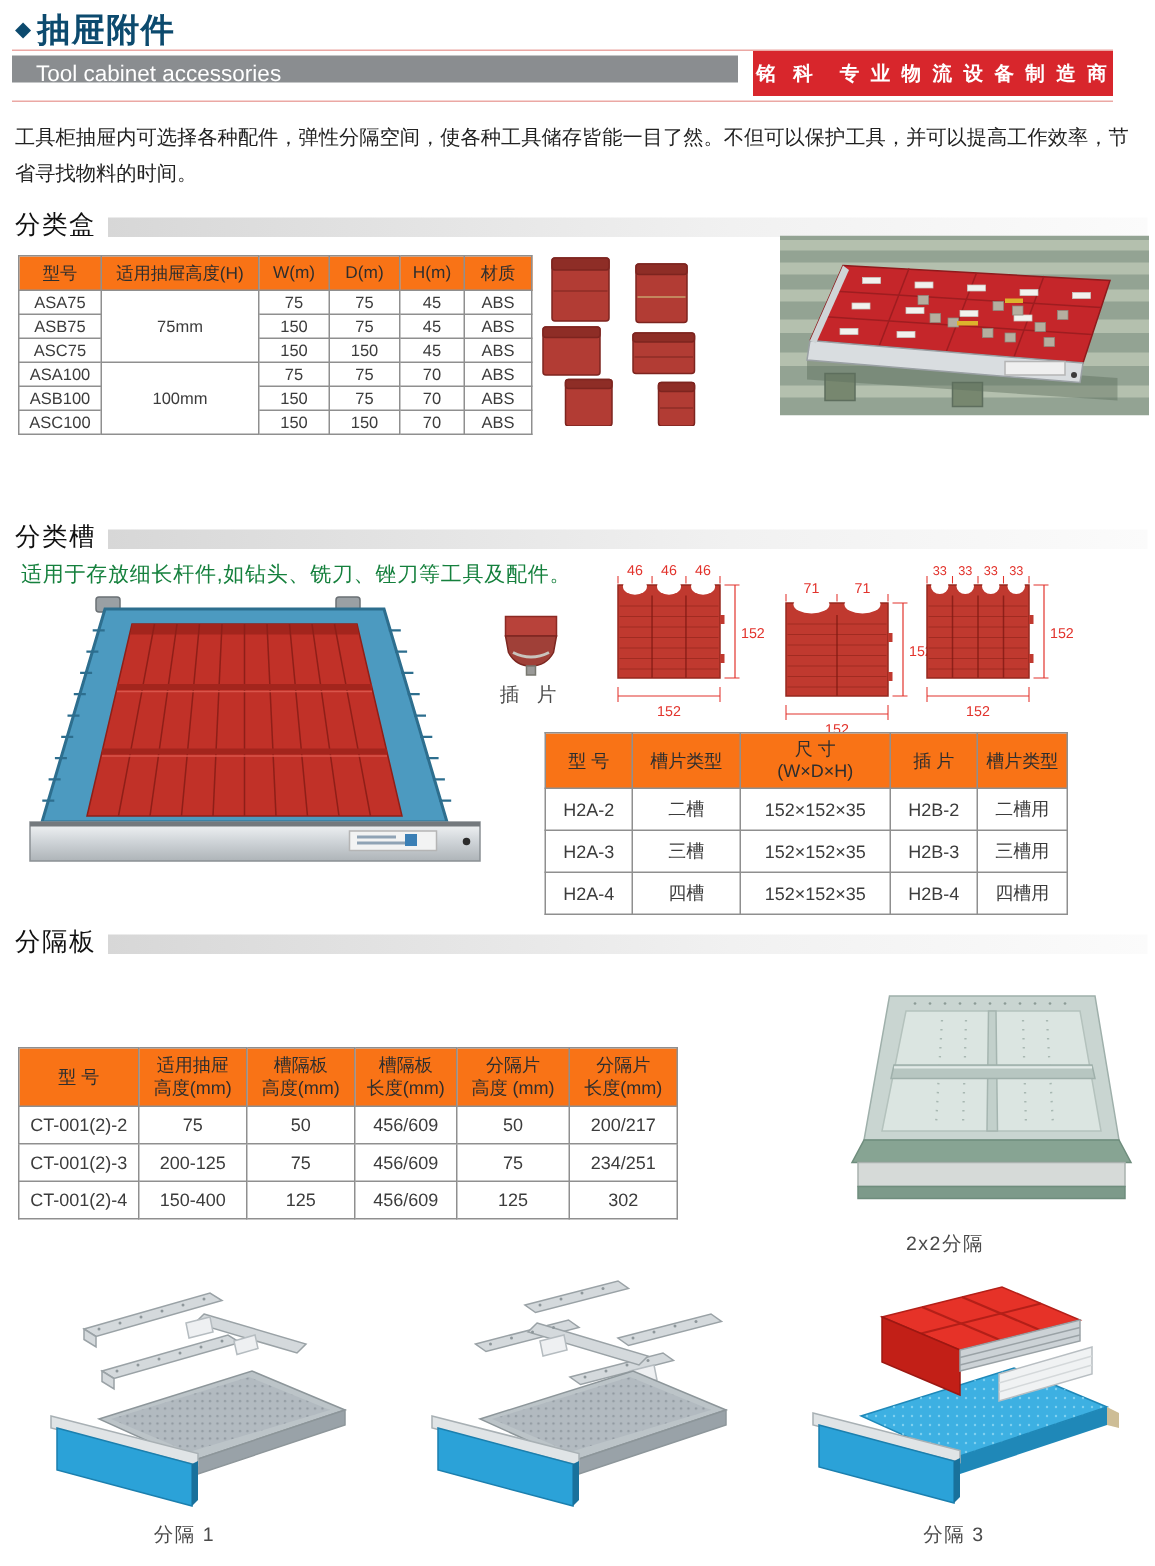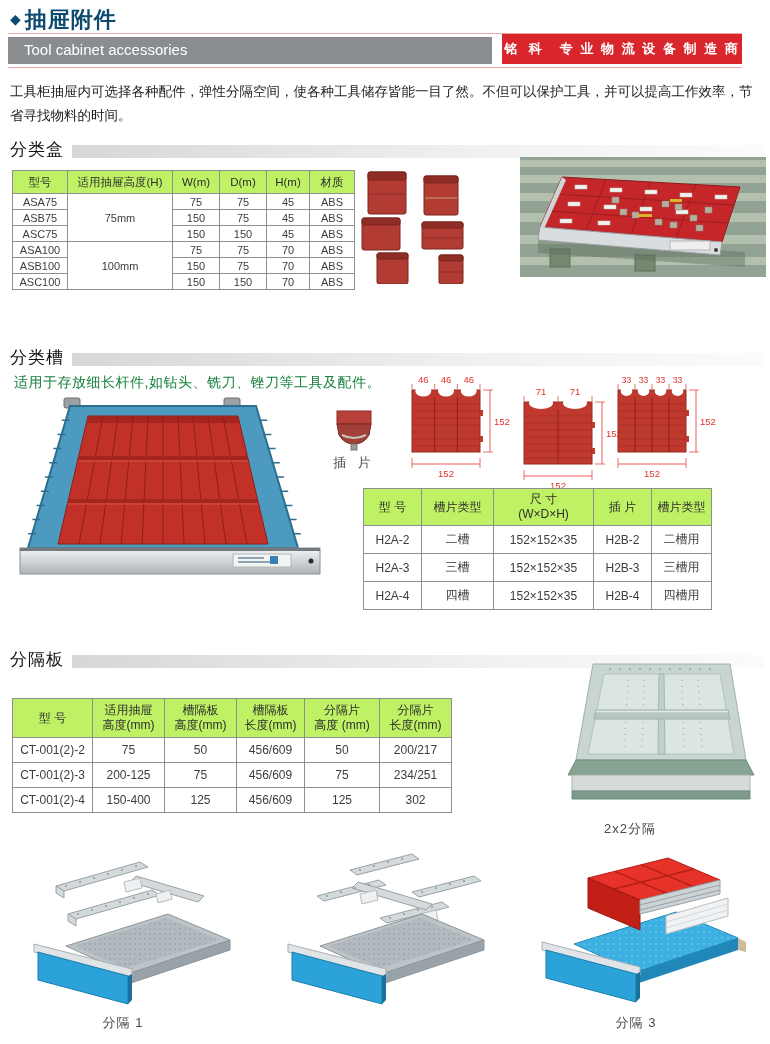--- a/index.html
+++ b/index.html
@@ -5,38 +5,38 @@
   html,body{margin:0;padding:0;background:#fff;}
   body{font-family:"Liberation Sans","DejaVu Sans",sans-serif;}
   .page{position:relative;width:770px;height:1044px;background:#fff;overflow:hidden;}
 
   .doc-title{position:absolute;left:10px;top:5px;font-size:22px;font-weight:bold;color:#0c4a6e;letter-spacing:1px;}
   .doc-title .diamond{font-size:14px;vertical-align:3px;margin-right:3px;}
 
   .hline{position:absolute;left:8px;width:734px;height:1px;background:#eba8a4;}
   .hline.l1{top:33px}.hline.l2{top:67px}
 
-  .banner-gray{position:absolute;left:8px;top:37px;width:484px;height:27px;background:#8a8d90;color:#fff;
+  .banner-gray{position:absolute;left:8px;top:37px;width:484px;height:18px;background:#8a8d90;color:#fff;
     font-size:15px;line-height:25px;padding-left:16px;box-sizing:border-box;}
   .banner-red{position:absolute;left:502px;top:34px;width:240px;height:30px;background:#d8262c;color:#fff;
     display:flex;align-items:center;justify-content:center;gap:14px;font-weight:bold;font-size:13px;}
   .banner-red .brand{letter-spacing:4px}
   .banner-red .tagline{letter-spacing:2px}
 
   .intro{position:absolute;left:10px;top:80px;width:748px;font-size:13.5px;line-height:1.8;color:#222;}
 
   .section-head{position:absolute;left:10px;width:755px;display:flex;align-items:center;}
   .section-head .txt{font-size:17px;font-weight:normal;color:#101010;letter-spacing:1px;white-space:nowrap;}
   .section-head .bar{flex:1;height:13px;margin-left:8px;margin-top:3px;
     background:linear-gradient(to right,#d7d7d7,#f1f1f1 60%,#fbfbfb);}
-  .sh1{top:138px}.sh2{top:346px}.sh3{top:648px}
+  .sh1{top:138px}.sh2{top:346px}.sh3{top:616px}
 
   table.cat-table{position:absolute;border-collapse:collapse;table-layout:fixed;background:#fff;}
   .cat-table th,.cat-table td{border:1px solid #8f8f8f;text-align:center;color:#3c3c3c;padding:0;white-space:pre-line;}
-  .cat-table th{background:#bef264;font-weight:normal;color:#2e2e2e;}
+  .cat-table th{background:#f97316;font-weight:normal;color:#2e2e2e;}
   .t1{left:12px;top:170px;width:342px;font-size:11px;}
   .t1 th{height:22px;font-size:11.5px}.t1 td{height:15px}
   .t2{left:363px;top:488px;width:348px;font-size:12px;}
   .t2 th{height:36px;line-height:1.25}.t2 td{height:27px}
   .t3{left:12px;top:698px;width:439px;font-size:12px;}
   .t3 th{height:38px;line-height:1.25}.t3 td{height:24px}
 
   .slot-desc{position:absolute;left:14px;top:374px;font-size:14px;color:#15803d;letter-spacing:0.5px;}
 
   .fig{position:absolute;}

